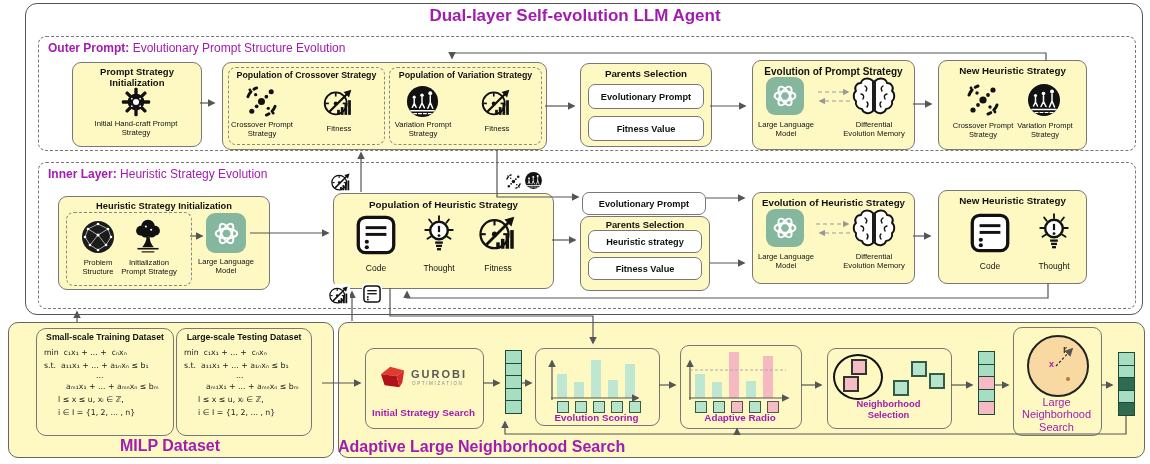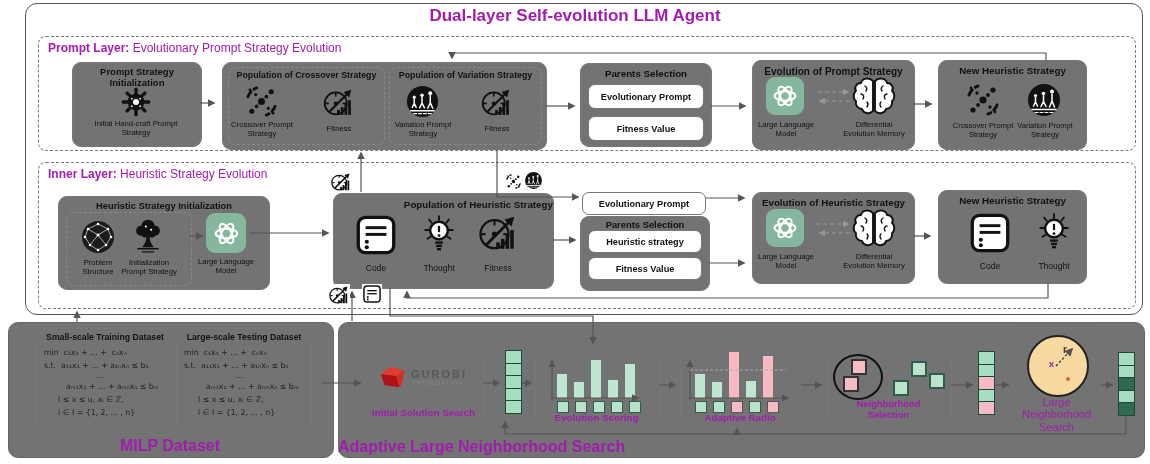--- a/index.html
+++ b/index.html
@@ -1,18 +1,18 @@
 <!DOCTYPE html>
 <html><head>
 <meta charset="utf-8">
 <style>
   html,body{margin:0;padding:0;background:#fff;font-family:"Liberation Sans","DejaVu Sans",sans-serif;color:#111;}
   .stage{position:relative;width:1150px;height:464px;background:#fff;overflow:hidden;}
   .abs{position:absolute;}
-  .box{position:absolute;border:1.4px solid #777;border-radius:9px;background:#737373;}
+  .box{position:absolute;border:1.4px solid #777;border-radius:9px;background:#fef9c3;}
   .dbox{position:absolute;border:1.3px dashed #888;border-radius:8px;background:transparent;}
   .layer{position:absolute;border:1.4px dashed #777;border-radius:8px;}
   .container{position:absolute;border:1.6px solid #555;border-radius:12px;background:#fff;}
   .t{position:absolute;color:#a21caf;}
   .btitle{font-weight:700;font-size:9.5px;text-align:center;line-height:1.12;}
   .cap{font-size:7.7px;line-height:1.18;text-align:center;color:#111;}
   .big{font-weight:700;font-size:16px;}
   .ibox{position:absolute;border:1.3px solid #777;border-radius:7px;background:#fff;display:flex;align-items:center;justify-content:center;font-size:9.2px;font-weight:600;}
   .llm{position:absolute;background:#85b79f;border-radius:9px;display:flex;align-items:center;justify-content:center;}
   .mini{position:absolute;background:#fff;z-index:6;}
@@ -192,21 +192,21 @@
   </defs>
 </svg>
 
 <div class="stage">
 
   <div class="container" style="left:25px;top:3px;width:1116px;height:310px;"></div>
   <div class="t" style="left:0;top:6px;width:1150px;text-align:center;font-size:17px;font-weight:700;">Dual-layer Self-evolution LLM Agent</div>
 
   <div class="layer" style="left:38px;top:36px;width:1096px;height:113px;"></div>
   <div class="t" style="left:48px;top:41px;font-size:12px;">
-    <b>Prompt Layer:</b><span> Evolutionary Prompt Strategy Evolution</span>
+    <b>Outer Prompt:</b><span> Evolutionary Prompt Structure Evolution</span>
   </div>
 
   <div class="layer" style="left:38px;top:162px;width:1096px;height:145px;"></div>
   <div class="t" style="left:48px;top:167px;font-size:12px;">
     <b>Inner Layer:</b><span> Heuristic Strategy Evolution</span>
   </div>
 
   <svg class="abs" width="1150" height="464" style="left:0;top:0;z-index:3">
     <defs>
       <marker id="mA" viewBox="0 0 10 10" refX="8" refY="5" markerWidth="6.5" markerHeight="6.5" orient="auto">
@@ -338,21 +338,21 @@
   <div class="t cap" style="left:72px;top:258px;width:52px;">Problem Structure</div>
   <div class="t cap" style="left:118px;top:258px;width:62px;">Initialization Prompt Strategy</div>
   <div class="llm" style="left:206px;top:213px;width:40px;height:40px;">
     <svg width="31" height="31">
         <use href="#sym-knot"></use>
       </svg>
   </div>
   <div class="t cap" style="left:194px;top:257px;width:64px;">Large Language Model</div>
 
   <div class="box" style="left:333px;top:193px;width:219px;height:94px;">
-    <div class="btitle" style="margin-top:6px;font-size:9.8px;text-align:right;">Population of Heuristic Strategy</div>
+    <div class="btitle" style="margin-top:6px;font-size:9.8px;">Population of Heuristic Strategy</div>
   </div>
   <svg class="abs" style="left:354px;top:213px;" width="44" height="44">
       <use href="#sym-code"></use>
     </svg>
   <svg class="abs" style="left:419px;top:214px;" width="40" height="44">
       <use href="#sym-thought"></use>
     </svg>
   <svg class="abs" style="left:477px;top:212px;" width="42" height="42">
       <use href="#sym-fitness"></use>
     </svg>
@@ -437,21 +437,21 @@
 
   <div class="box" style="left:338px;top:322px;width:805px;height:134px;border-radius:10px;border-color:#666;"></div>
   <div class="t big" style="left:338px;top:438px;width:724px;text-align:left;z-index:4;">Adaptive Large Neighborhood Search</div>
 
   <div class="box" style="left:365px;top:348px;width:117px;height:79px;"></div>
   <svg class="abs" style="left:378px;top:364px;" width="30" height="26">
       <use href="#sym-gem"></use>
     </svg>
   <div class="t" style="left:411px;top:368px;font-size:11px;font-weight:600;letter-spacing:2px;color:#57585a;">GUROBI</div>
   <div class="t" style="left:412px;top:381px;font-size:4.6px;letter-spacing:1.6px;color:#8a8b8d;">OPTIMIZATION</div>
-  <div class="t" style="left:368px;top:407px;width:111px;text-align:center;font-size:9.8px;font-weight:700;">Initial Solution Search</div>
+  <div class="t" style="left:368px;top:407px;width:111px;text-align:center;font-size:9.8px;font-weight:700;">Initial Strategy Search</div>
 
   <div class="colm" style="left:505px;top:352px;">
       <div class="cell cell-g"></div>
       <div class="cell cell-g"></div>
       <div class="cell cell-g"></div>
       <div class="cell cell-g"></div>
       <div class="cell cell-g"></div>
     </div>
 
   <div class="box" style="left:535px;top:348px;width:123px;height:76px;"></div>

